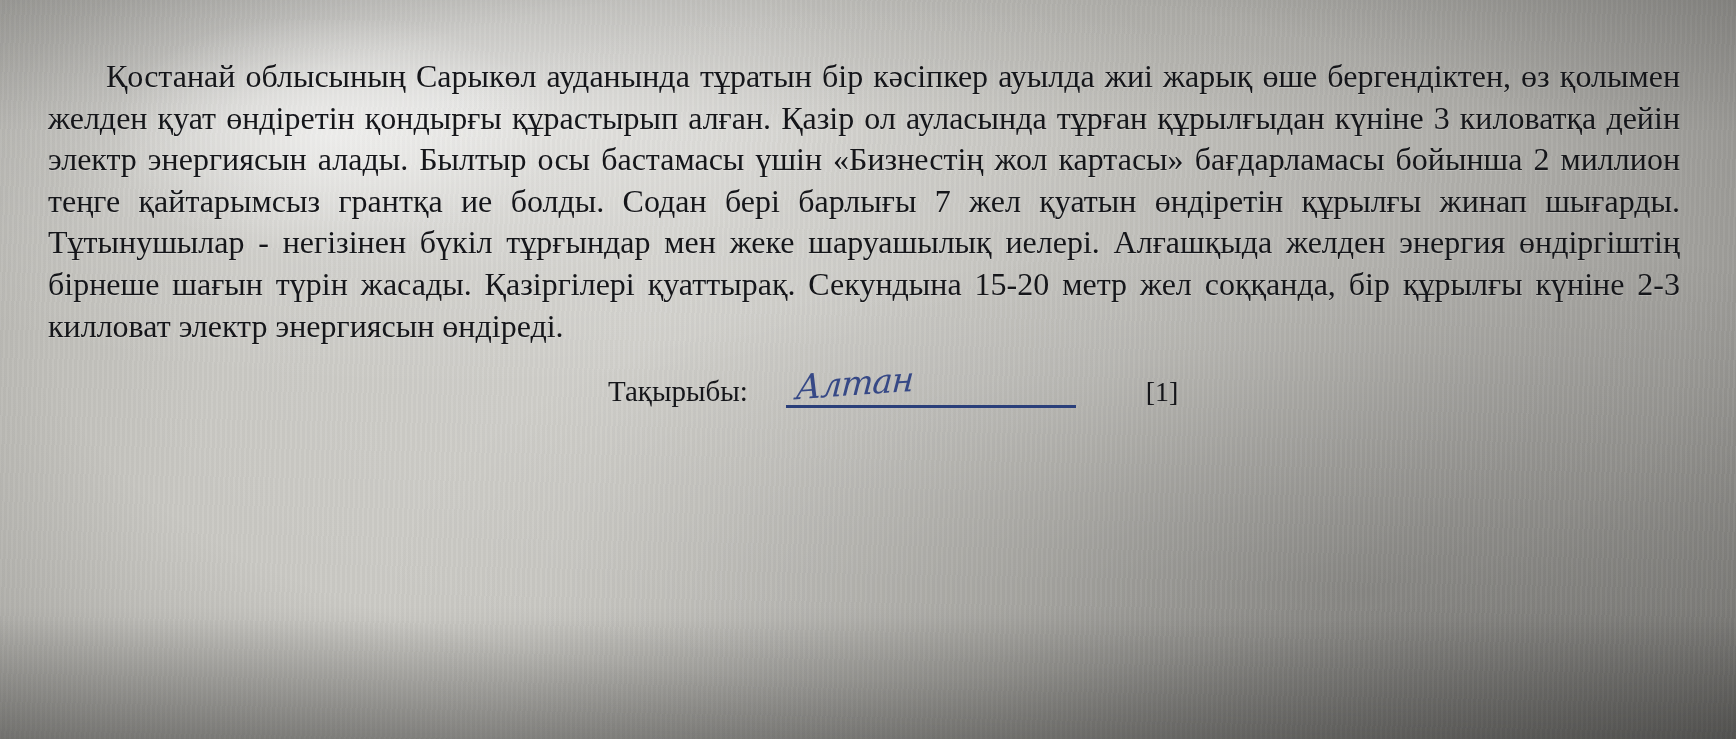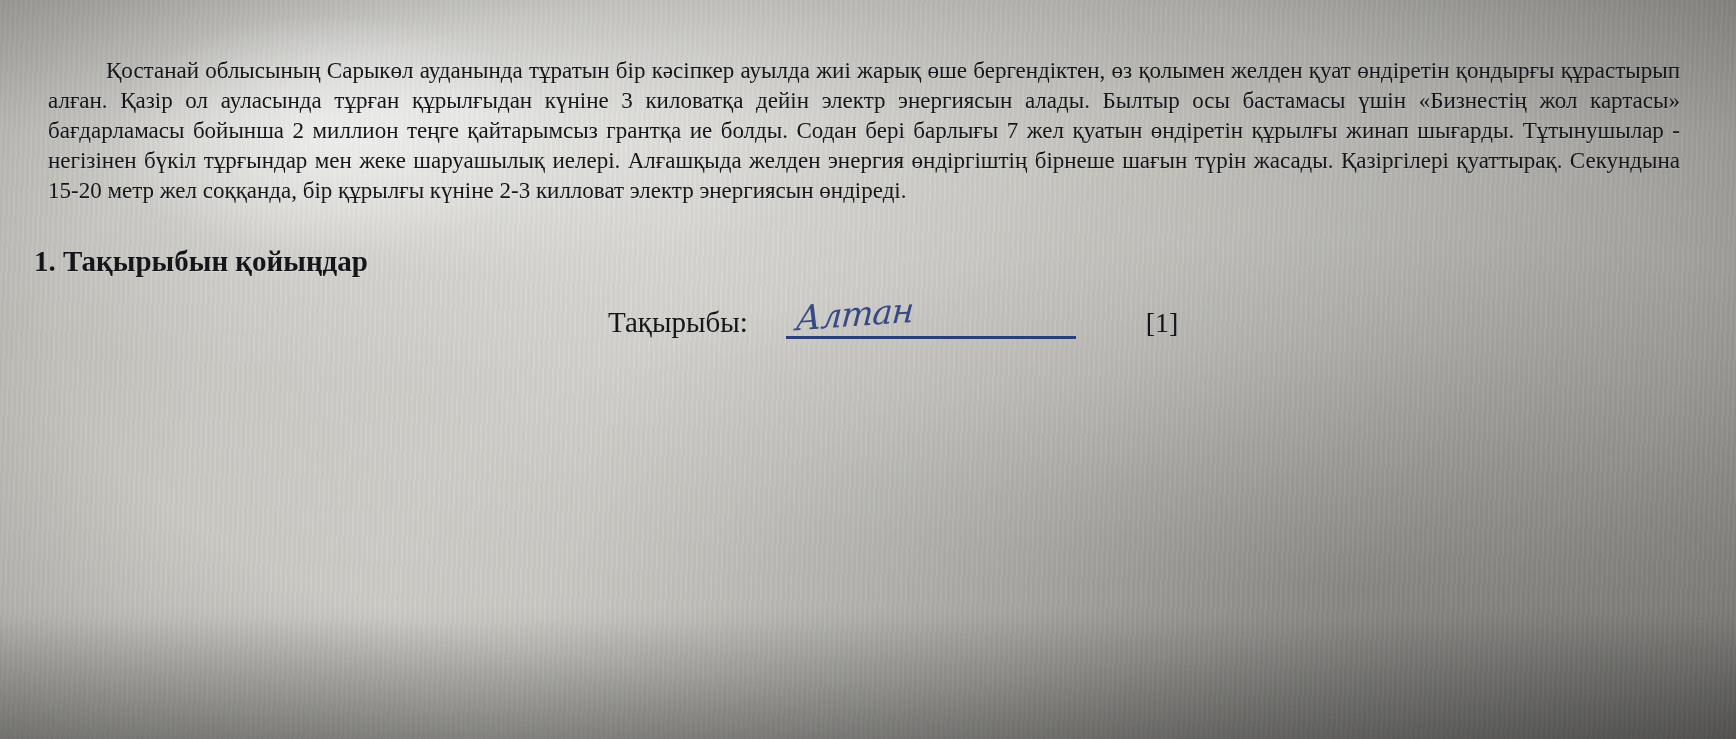--- a/index.html
+++ b/index.html
@@ -53,21 +53,21 @@
   .doc-title {
     font-weight: bold;
     font-size: 30px;
     letter-spacing: 0.2px;
     margin: 8px 0 0 12px;
     text-shadow: 0 1px 0 rgba(255,255,255,0.25);
   }
 
   .body-text {
     margin-top: 26px;
-    font-size: 23px;
+    font-size: 32px;
     line-height: 1.30;
     text-align: justify;
     text-justify: inter-word;
     text-indent: 58px;
     padding-right: 12px;
     text-shadow: 0 1px 0 rgba(255,255,255,0.18);
   }
 
   .task-line {
     margin-top: 40px;
@@ -139,21 +139,20 @@
 <body>
 
 <div class="page">
   <div class="glare"></div>
 
   <div class="content">
 
 
     <div class="body-text">Қостанай  облысының  Сарыкөл  ауданында  тұратын  бір  кәсіпкер  ауылда  жиі  жарық өше бергендіктен, өз  қолымен  желден  қуат өндіретін  қондырғы  құрастырып  алған. Қазір ол  ауласында  тұрған  құрылғыдан  күніне 3 киловатқа  дейін  электр энергиясын алады. Былтыр  осы  бастамасы үшін «Бизнестің  жол  картасы» бағдарламасы  бойынша  2 миллион теңге  қайтарымсыз грантқа ие болды. Содан бері барлығы  7 жел қуатын өндіретін құрылғы жинап шығарды. Тұтынушылар - негізінен  бүкіл  тұрғындар мен  жеке  шаруашылық иелері. Алғашқыда  желден  энергия өндіргіштің бірнеше шағын түрін жасады. Қазіргілері  қуаттырақ. Секундына 15-20 метр  жел соққанда, бір  құрылғы  күніне 2-3 килловат электр энергиясын өндіреді.</div>
 
-    <div class="task-line">1. Тақырыбын  қойыңдар</div>
 
     <div class="answer-row">
       <span class="answer-label">Тақырыбы:</span>
       <span class="answer-blank">
         <span class="handwriting">Алтан</span>
       </span>
       <span class="marks">[1]</span>
     </div>
 
   </div>

